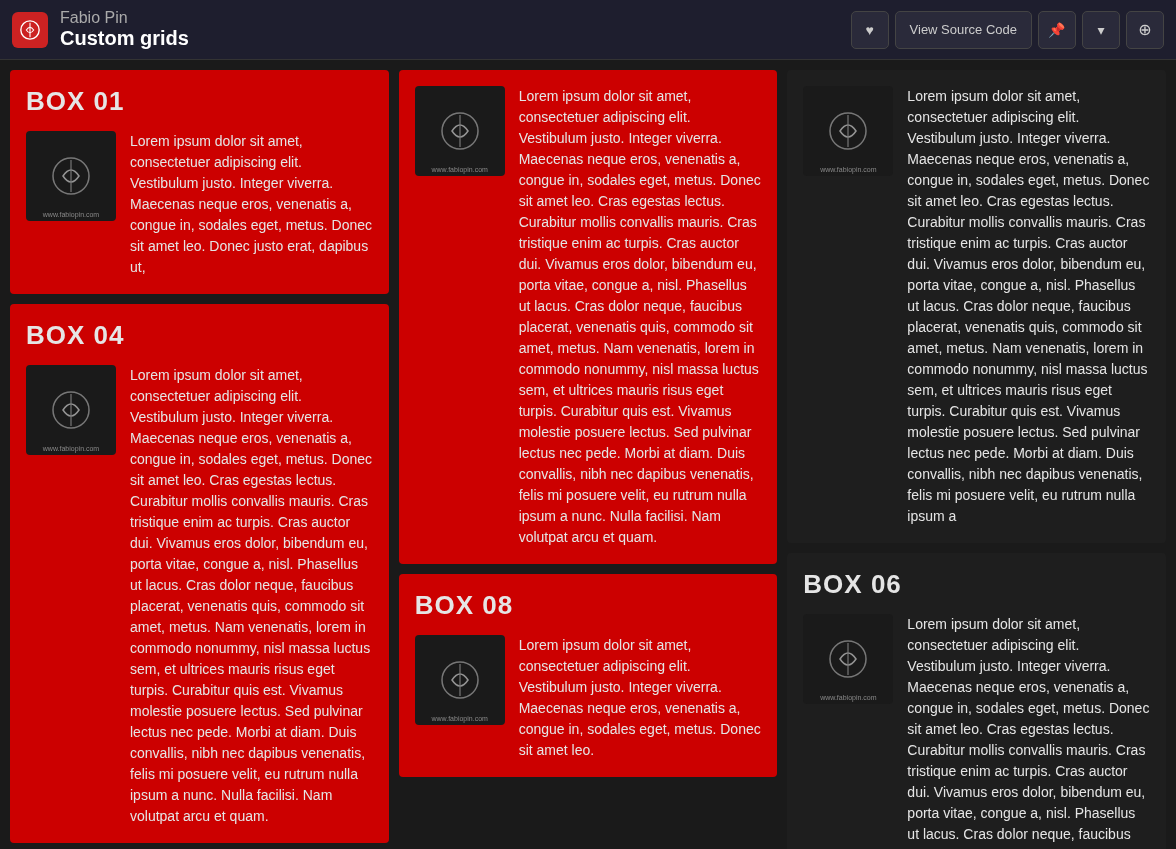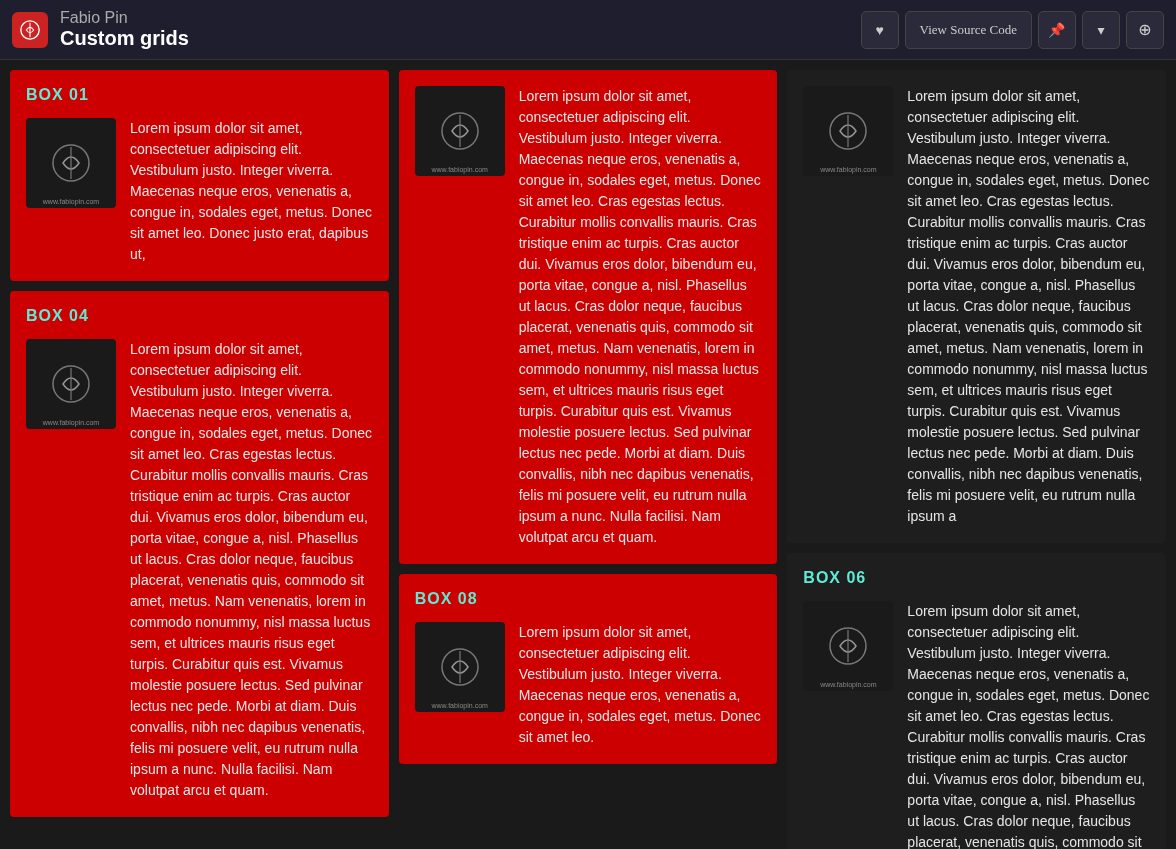--- a/index.html
+++ b/index.html
@@ -61,21 +61,20 @@
       border: 1px solid #444;
       border-radius: 5px;
       color: #ccc;
       padding: 6px 14px;
       cursor: pointer;
       font-size: 13px;
       display: flex;
       align-items: center;
       gap: 6px;
       height: 38px;
-      font-family: Liberation Serif, serif;
     }
     .header-icon-btn {
       background: #2a2a3a;
       border: 1px solid #444;
       border-radius: 5px;
       color: #ccc;
       width: 38px;
       height: 38px;
       cursor: pointer;
       display: flex;
@@ -97,23 +96,23 @@
       background: #cc0000;
       border-radius: 4px;
       padding: 16px;
       color: #fff;
       overflow: hidden;
     }
     .box-card.dark-bg {
       background: #1e1e1e;
     }
     .box-title {
-      font-size: 16px;
+      font-size: 26px;
       font-weight: bold;
-      color: #5eead4;
+      color: #e5e5e5;
       margin-bottom: 14px;
       letter-spacing: 1px;
     }
     .box-content {
       display: flex;
       gap: 14px;
       align-items: flex-start;
     }
     .box-image {
       width: 90px;

